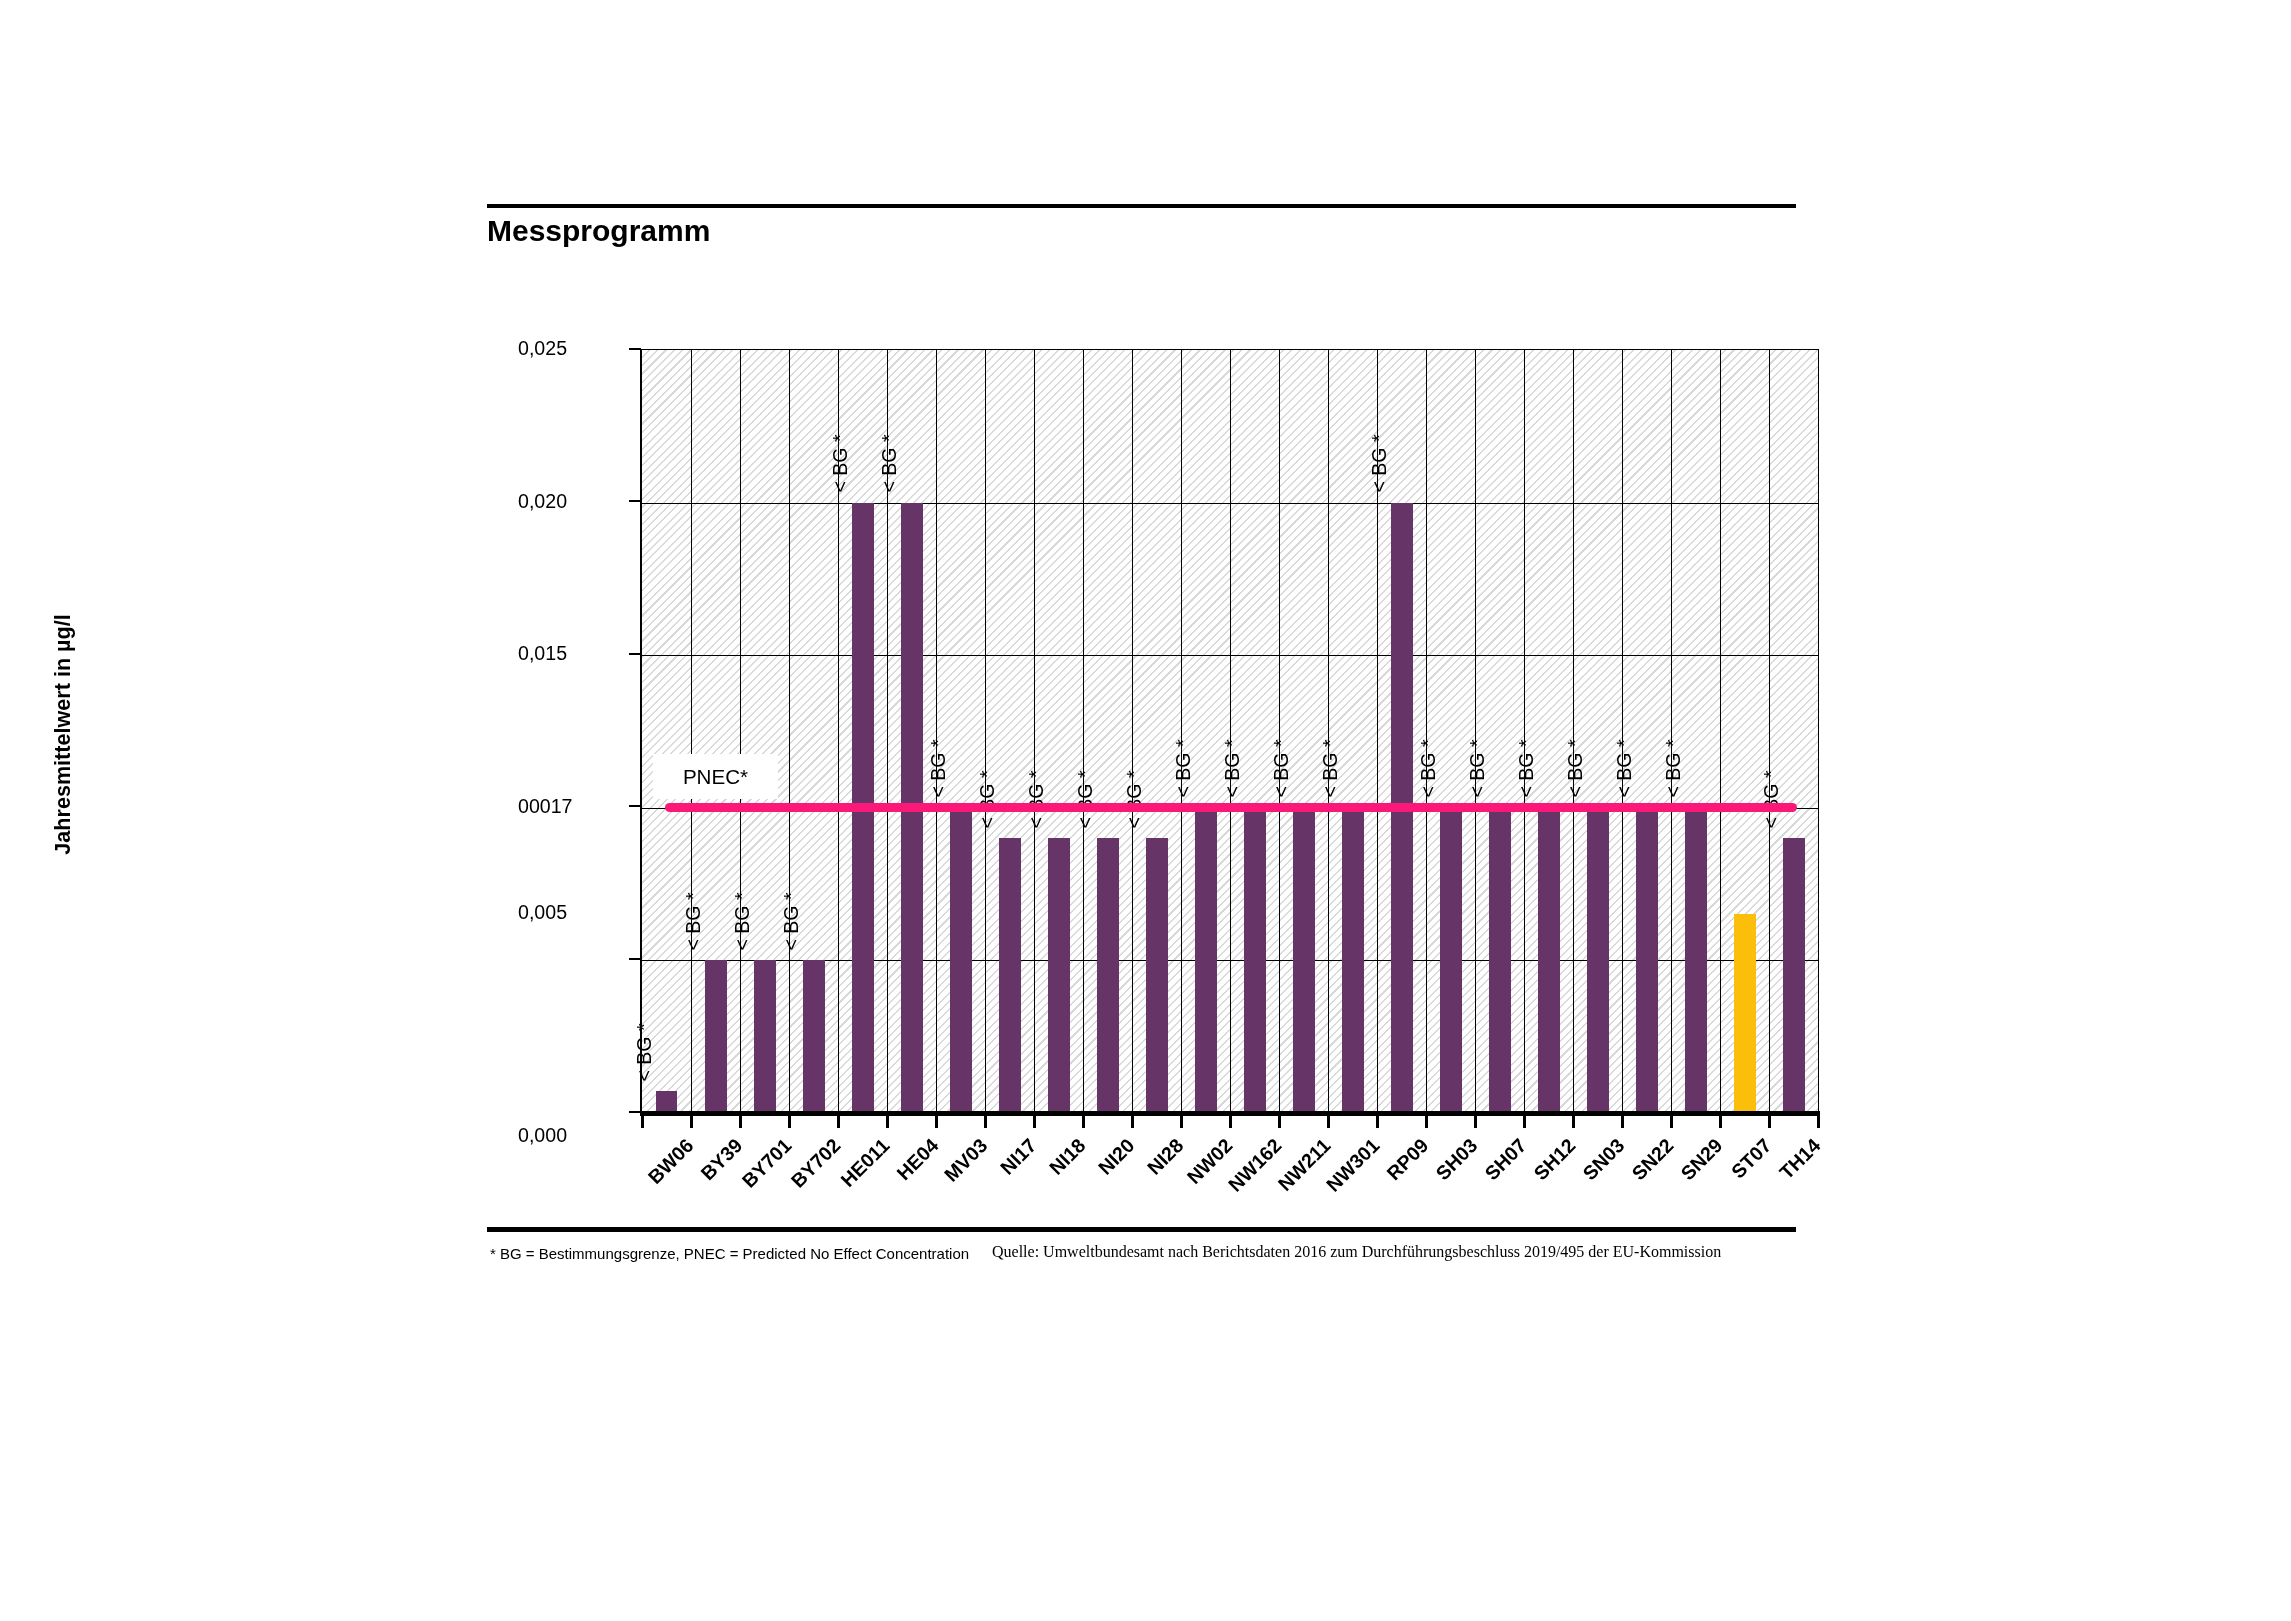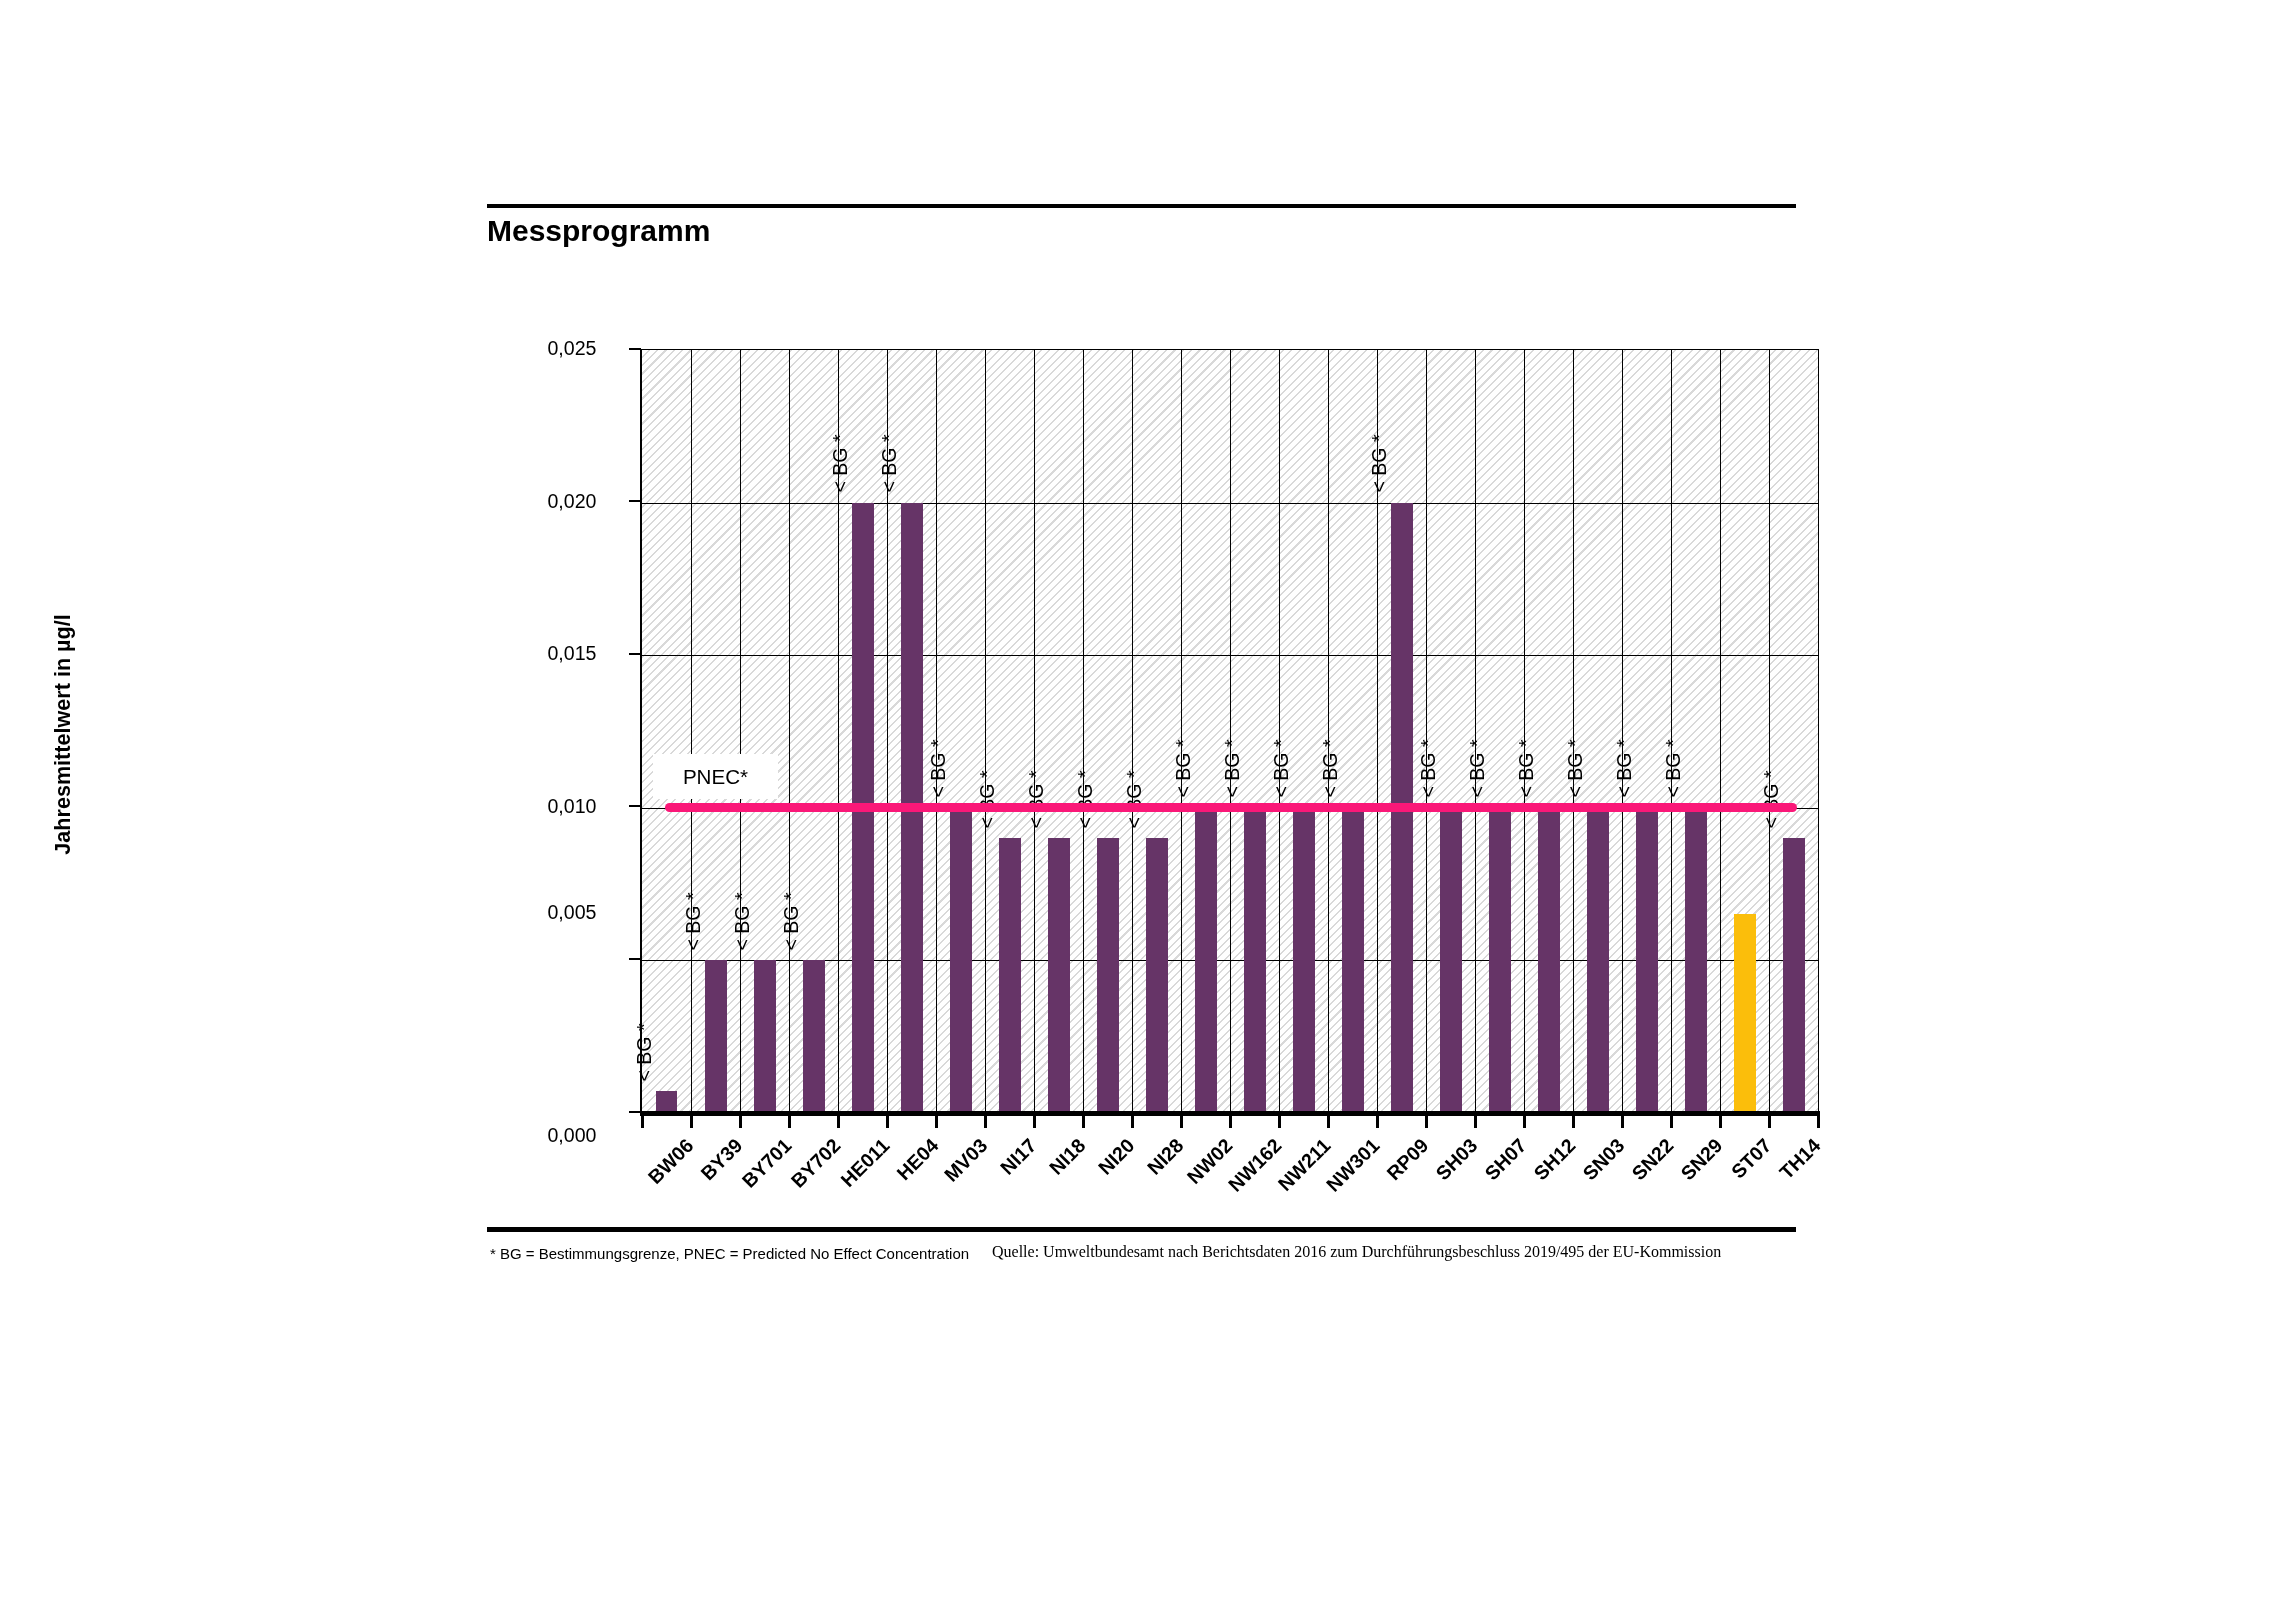--- a/index.html
+++ b/index.html
@@ -24,21 +24,21 @@
   .vgrid{position:absolute;top:0;width:1px;height:763px;background:#000;}
   .bar{position:absolute;width:21.6px;}
   .ann{
     position:absolute;width:127px;height:21.6px;line-height:21.6px;font-size:19.6px;text-align:left;
     transform:rotate(-90deg);transform-origin:0 100%;white-space:nowrap;
   }
   .xlab{
     position:absolute;width:118px;height:23.5px;line-height:23.5px;font-size:19.6px;font-weight:700;
     text-align:right;transform:rotate(-45deg);transform-origin:100% 0;white-space:nowrap;
   }
-  .ylab{position:absolute;width:108px;height:27.4px;line-height:27.4px;font-size:19.6px;text-align:center;}
+  .ylab{position:absolute;width:108px;height:27.4px;line-height:27.4px;font-size:19.6px;text-align:left;}
   .ytick{position:absolute;width:11.8px;height:2px;background:#000;}
   .xtick{position:absolute;width:2.9px;height:11.8px;background:#000;}
   #yaxisline{position:absolute;left:640px;top:349px;width:2px;height:767px;background:#000;}
   #baseline{position:absolute;left:640px;top:1111px;width:1180px;height:4.9px;background:#000;}
   #pnecline{position:absolute;top:803px;height:8.8px;border-radius:4.9px;z-index:5;}
   #pnecbox{
     position:absolute;left:653px;top:754px;width:125px;height:45px;background:#fff;z-index:6;
     font-size:20.6px;line-height:45px;text-align:center;
   }
   #footnote{position:absolute;left:490px;top:1245px;font-size:15px;}
@@ -162,21 +162,21 @@
   <div id="pnecbox">PNEC*</div>
 
   <div class="rule" id="footrule" style="left:487px;top:1227px;width:1309px;height:4.9px;"></div>
   <div id="footnote">* BG = Bestimmungsgrenze, PNEC = Predicted No Effect Concentration</div>
   <div id="source">Quelle: Umweltbundesamt nach Berichtsdaten 2016 zum Durchführungsbeschluss 2019/495 der EU-Kommission</div>
 <div class="ytick" style="left: 629px; top: 1111px;"></div>
     <div class="ylab" style="left: 518px; top: 1122px;">0,000</div>
     <div class="ytick" style="left: 629px; top: 958px;"></div>
     <div class="ylab" style="left: 518px; top: 899px;">0,005</div>
     <div class="ytick" style="left: 629px; top: 805px;"></div>
-    <div class="ylab" style="left: 518px; top: 793px;">0,010</div>
+    <div class="ylab" style="left: 518px; top: 793px;">00017</div>
     <div class="ytick" style="left: 629px; top: 653px;"></div>
     <div class="ylab" style="left: 518px; top: 640px;">0,015</div>
     <div class="ytick" style="left: 629px; top: 500px;"></div>
     <div class="ylab" style="left: 518px; top: 488px;">0,020</div>
     <div class="ytick" style="left: 629px; top: 348px;"></div>
     <div class="ylab" style="left: 518px; top: 335px;">0,025</div>
     <div class="xtick" style="left: 641px; top: 1116px;"></div>
     <div class="xtick" style="left: 690px; top: 1116px;"></div>
     <div class="xtick" style="left: 739px; top: 1116px;"></div>
     <div class="xtick" style="left: 788px; top: 1116px;"></div>

